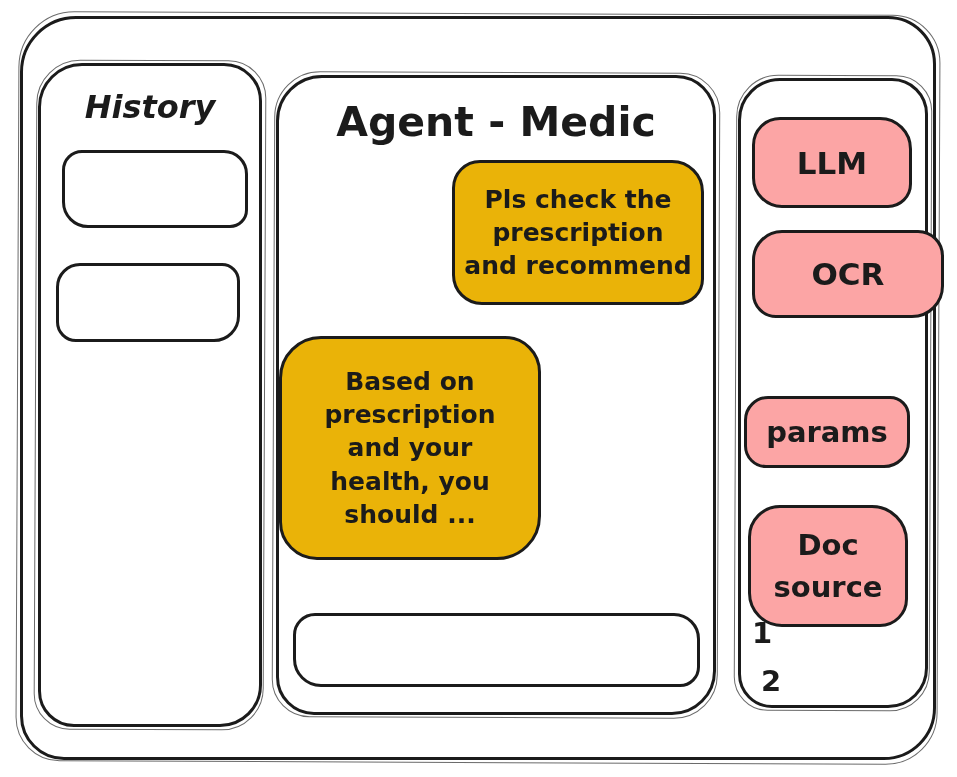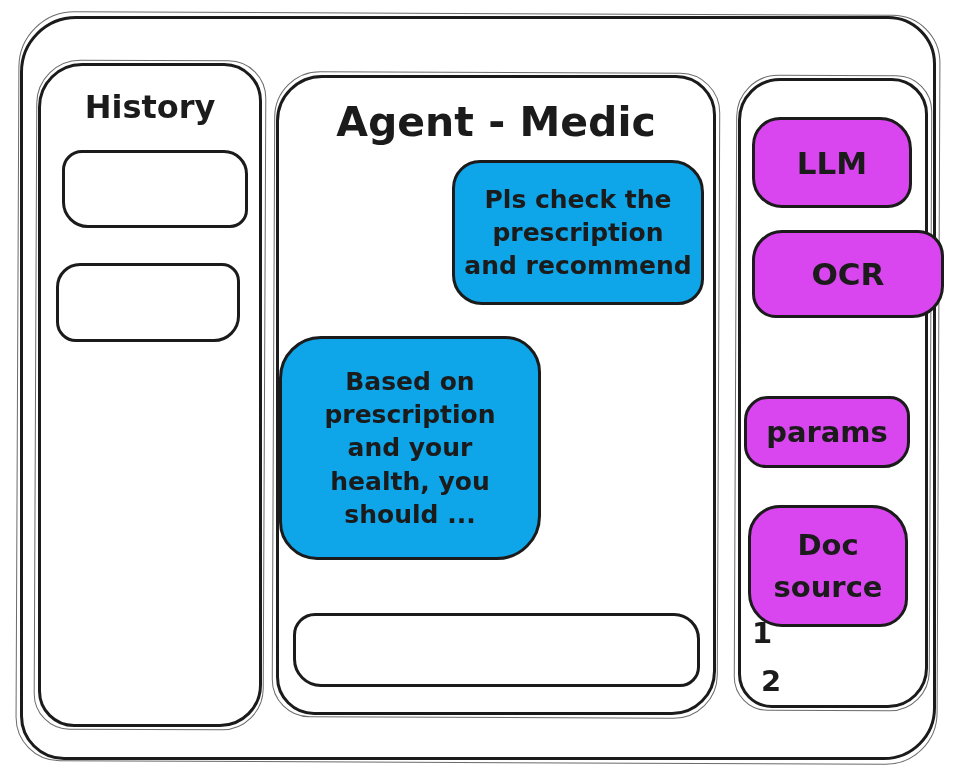--- a/index.html
+++ b/index.html
@@ -21,49 +21,49 @@
   }
   .sk-s::before { inset: -4px; transform: rotate(-.35deg); }
 
   .frame { left: 20px; top: 16px; width: 916px; height: 744px; border-width: 3.5px;
            border-radius: 56px 48px 52px 44px; }
 
   
   .panel-left { left: 15px; top: 44px; width: 224px; height: 664px;
                 border-radius: 44px 38px 42px 36px; }
   .panel-title { position: absolute; top: 22px; left: 0; width: 100%;
-                 text-align: center; font-size: 32px; font-weight: bold; }
+                 text-align: center; font-size: 32px; font-weight: bold; font-style: italic; }
   .h-item { position: absolute; background: #fff; border: 3px solid #1b1b1b; }
   .h-item-1 { left: 21px; top: 84px;  width: 186px; height: 78px; border-radius: 20px 24px 18px 26px; }
   .h-item-2 { left: 15px; top: 197px; width: 184px; height: 79px; border-radius: 24px 18px 26px 20px; }
 
   
   .panel-center { left: 253px; top: 56px; width: 440px; height: 640px;
                   border-radius: 46px 40px 44px 38px; }
   .chat-title { position: absolute; top: 20px; left: 0; width: 100%;
                 text-align: center; font-size: 41px; font-weight: bold; }
   .bubble { position: absolute; display: flex; align-items: center; justify-content: center;
             text-align: center; white-space: pre-line; font-weight: bold;
-            line-height: 1.33; background: #0ea5e9; border: 3px solid #1b1b1b; }
+            line-height: 1.33; background: #eab308; border: 3px solid #1b1b1b; }
   .bubble-user  { left: 173px; top: 82px;  width: 252px; height: 145px; font-size: 25px;
                   border-radius: 28px 32px 26px 30px; }
   .bubble-agent { left: 0;   top: 258px; width: 262px; height: 224px; font-size: 25px;
                   border-radius: 42px 36px 44px 38px; }
   .chat-input { position: absolute; left: 14px; top: 535px; width: 407px; height: 74px;
                 background: #fff; border: 3px solid #1b1b1b;
                 border-radius: 22px 26px 20px 28px;
                 font: bold 24px "DejaVu Sans","Liberation Sans",sans-serif;
                 color: #1b1b1b; padding: 0 18px; outline: none; }
 
   
   .panel-right { left: 715px; top: 59px; width: 190px; height: 630px;
                  border-radius: 42px 36px 40px 34px; }
   .tool-btn { position: absolute; display: flex; align-items: center; justify-content: center;
               text-align: center; white-space: pre-line; font-weight: bold;
-              background: #d946ef; border: 3px solid #1b1b1b; cursor: pointer; }
+              background: #fca5a5; border: 3px solid #1b1b1b; cursor: pointer; }
   .btn-llm    { left: 11px; top: 36px;  width: 160px; height: 91px;  font-size: 31px;
                 border-radius: 28px 32px 24px 30px; }
   .btn-ocr    { left: 11px; top: 149px; width: 192px; height: 88px;  font-size: 31px;
                 border-radius: 30px 26px 32px 24px; }
   .btn-params { left: 3px;  top: 315px; width: 166px; height: 72px;  font-size: 29px;
                 border-radius: 24px 20px 26px 22px; }
   .btn-doc    { left: 7px;  top: 424px; width: 160px; height: 122px; font-size: 29px;
                 line-height: 1.45; border-radius: 32px 36px 28px 34px; }
   .doc-num { position: absolute; font-size: 29px; font-weight: bold; cursor: pointer; }
   .doc-num-1 { left: 11px; top: 535px; }

